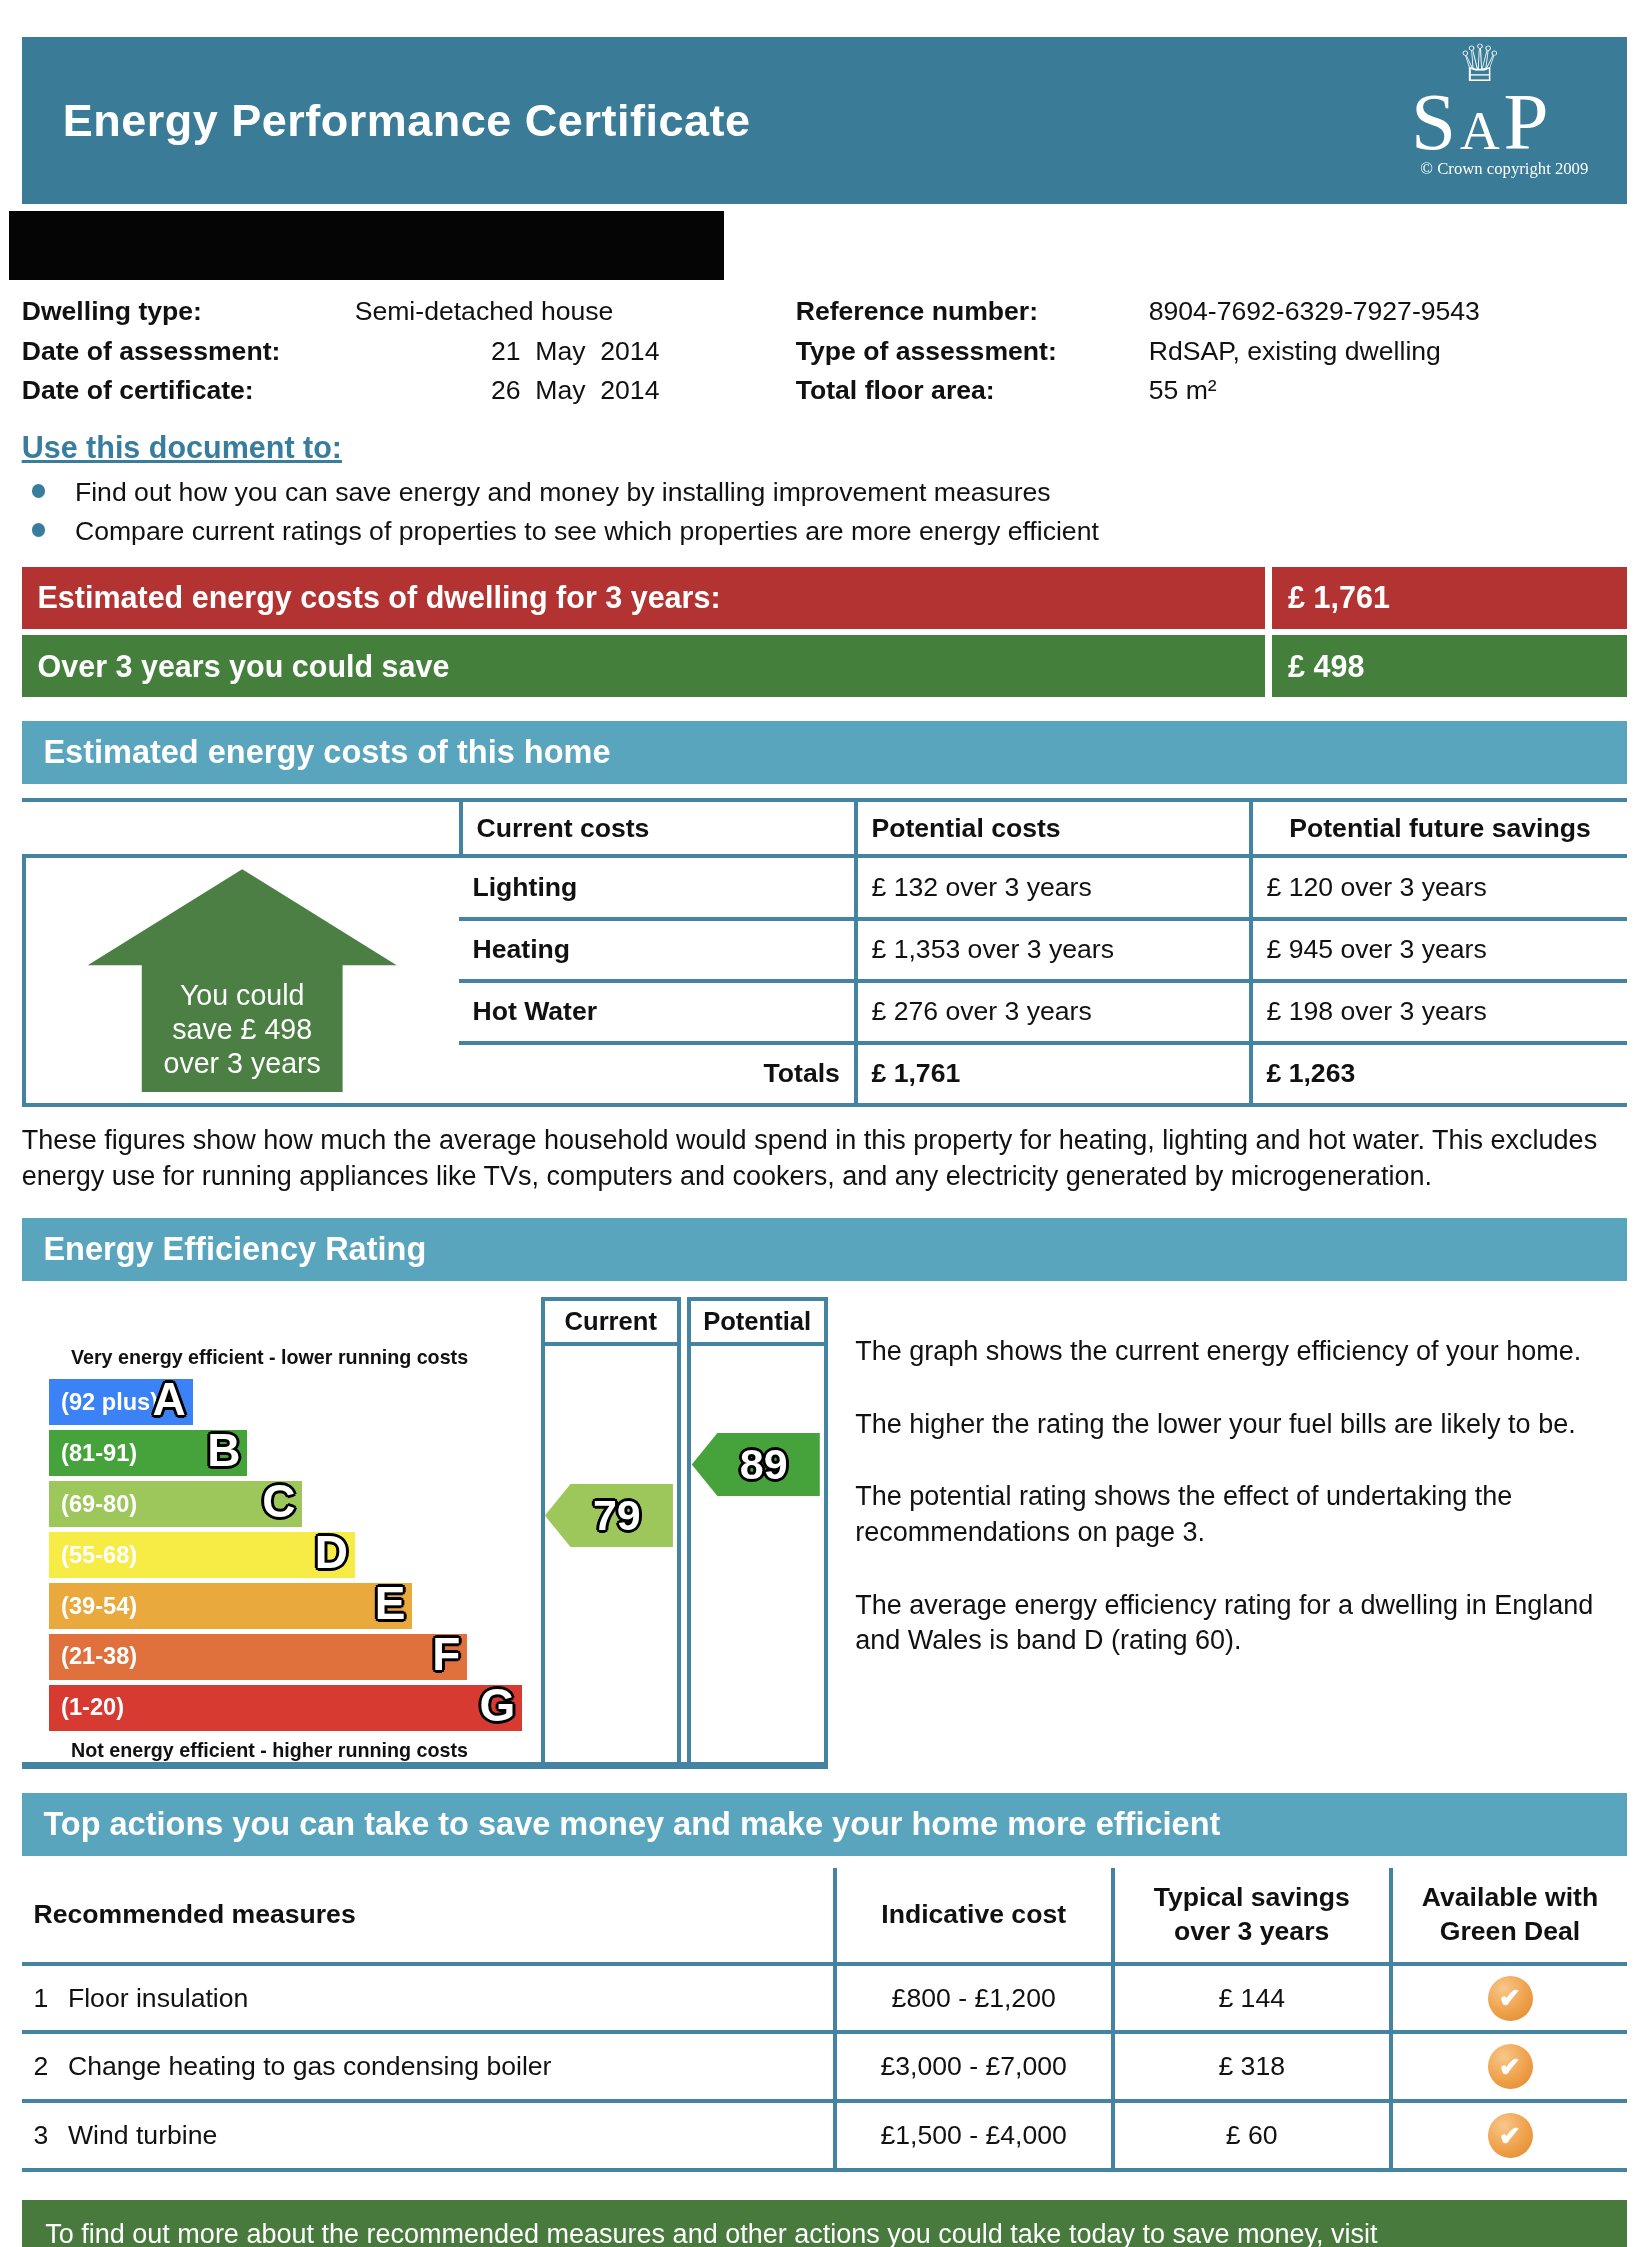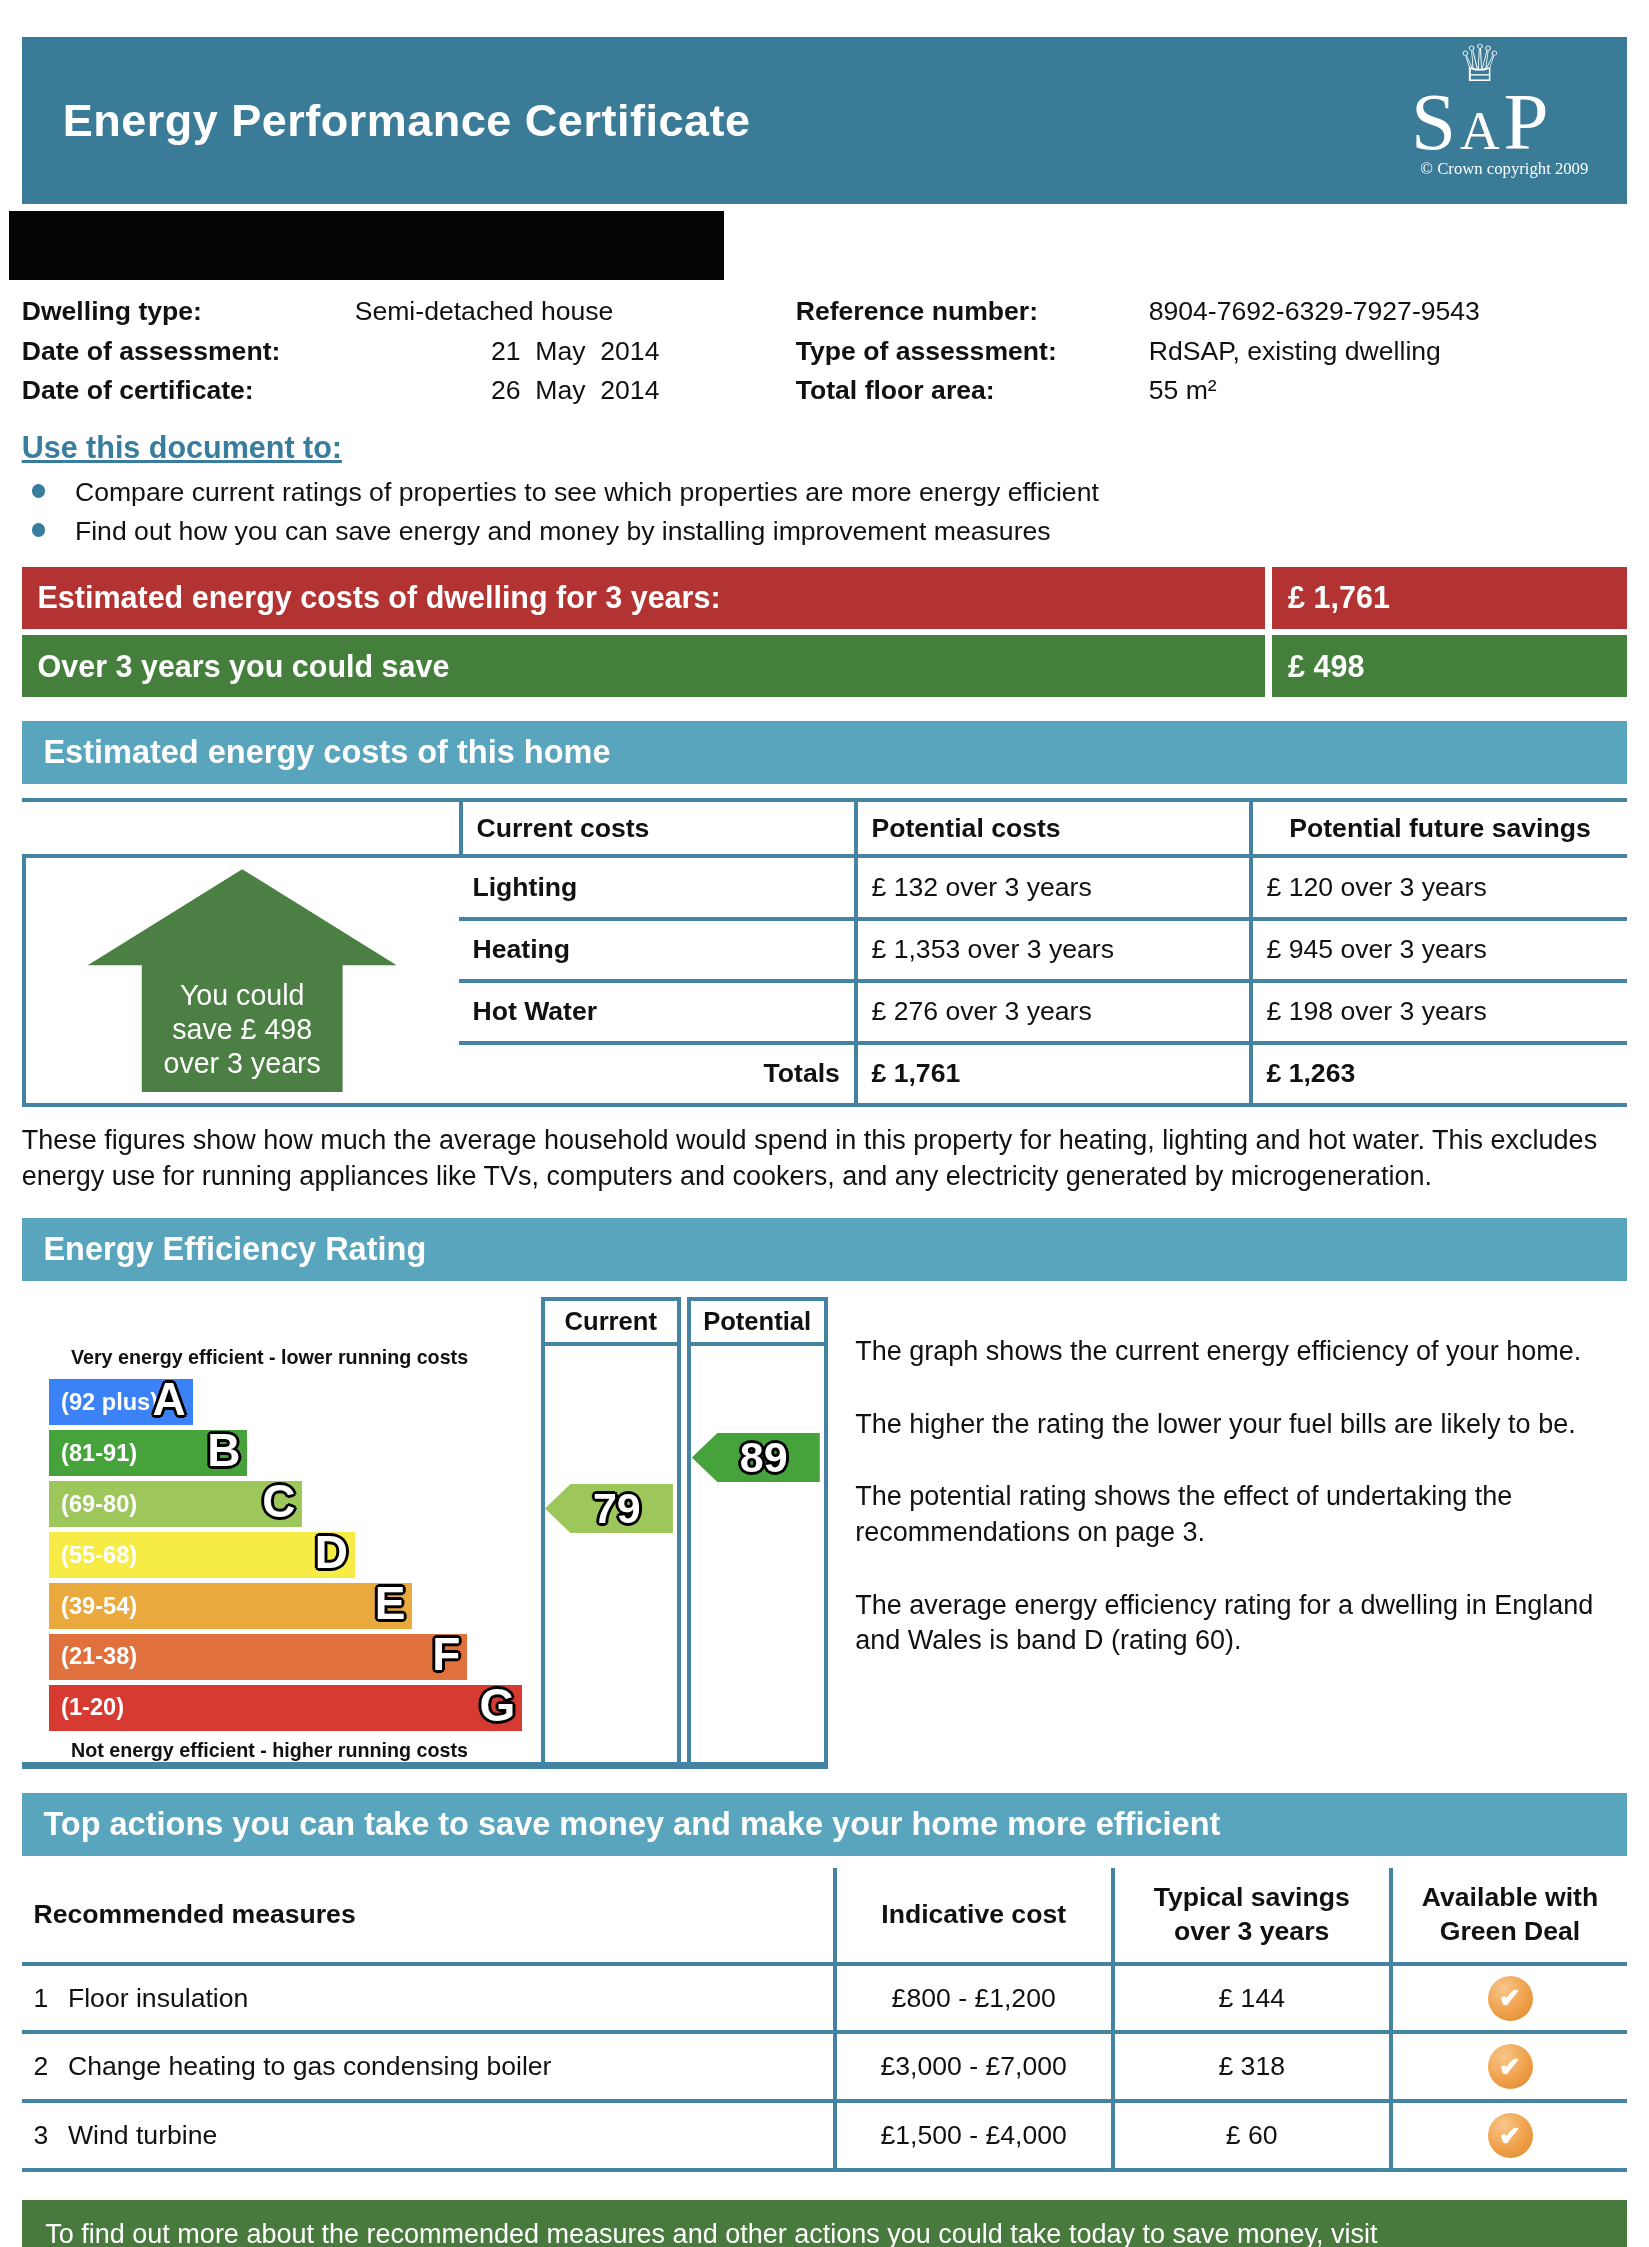--- a/index.html
+++ b/index.html
@@ -65,21 +65,21 @@
   .g-col { border-left:4.9px solid var(--line-blue); border-right:4.9px solid var(--line-blue); border-top:4.9px solid var(--line-blue); margin-right:5.9px; position:relative; }
   .g-bands { padding:3.9px 13.8px 0 27.6px; }
   .band-cap { font-size:19.7px; font-weight:bold; line-height:23.6px; margin:0 0 9.9px 21.7px; }
   .band-cap.bottom { margin:7.9px 0 0 21.7px; }
   .band { height:46px; margin-bottom:4.9px; position:relative; display:flex; align-items:center; padding-left:11.8px; color:#fff; font-weight:bold; font-size:23.6px; }
   .band .letter, .arrow .num {
     color:#fff; font-weight:bold;
     text-shadow:-2px -2px 0 #000, 2px -2px 0 #000, -2px 2px 0 #000, 2px 2px 0 #000, 0 -3px 0 #000, 0 3px 0 #000, -3px 0 0 #000, 3px 0 0 #000;
   }
   .band .letter { position:absolute; right:6.9px; top:50%; transform:translateY(-56%); font-size:46px; }
-  .arrow { position:absolute; right:3.9px; height:49px; width:128px; display:flex; align-items:center; justify-content:center; padding-left:15.8px;
+  .arrow { position:absolute; right:3.9px; height:63px; width:128px; display:flex; align-items:center; justify-content:center; padding-left:15.8px;
            clip-path:polygon(0 50%, 20% 0, 100% 0, 100% 100%, 20% 100%); }
   .arrow .num { font-size:43px; }
   .epc-bottom { height:6.9px; background:var(--line-blue); }
   .rating-text { margin-left:27.6px; padding-top:37px; font-size:27px; line-height:1.32; }
   .rating-text p { margin-bottom:37px; }
 
   
   .actions { margin-top:11.8px; display:grid; grid-template-columns:811px 278px 278px 1fr; font-size:26.6px; }
   .actions > div { padding:9.9px 11.8px; display:flex; align-items:center; }
   .actions .hcell { font-weight:bold; justify-content:center; text-align:center; padding-top:13.8px; padding-bottom:13.8px; line-height:1.25; }
@@ -125,25 +125,25 @@
     <div class="lbl">Date of certificate:</div>
     <div class="pre">26  May  2014</div>
     <div class="lbl">Total floor area:</div>
     <div>55 m²</div>
   </div>
 
   <div class="use-doc-h">Use this document to:</div>
   <div class="bullets">
     <div class="bullet-row">
       <span class="bullet-dot"></span>
-      <span>Compare current ratings of properties to see which properties are more energy efficient</span>
+      <span>Find out how you can save energy and money by installing improvement measures</span>
     </div>
     <div class="bullet-row">
       <span class="bullet-dot"></span>
-      <span>Find out how you can save energy and money by installing improvement measures</span>
+      <span>Compare current ratings of properties to see which properties are more energy efficient</span>
     </div>
   </div>
 
   <div class="summary">
     <div class="summary-row">
       <div class="summary-main bg-red">Estimated energy costs of dwelling for 3 years:</div>
       <div class="summary-value bg-red">£ 1,761</div>
     </div>
     <div class="summary-row">
       <div class="summary-main bg-green">Over 3 years you could save</div>

